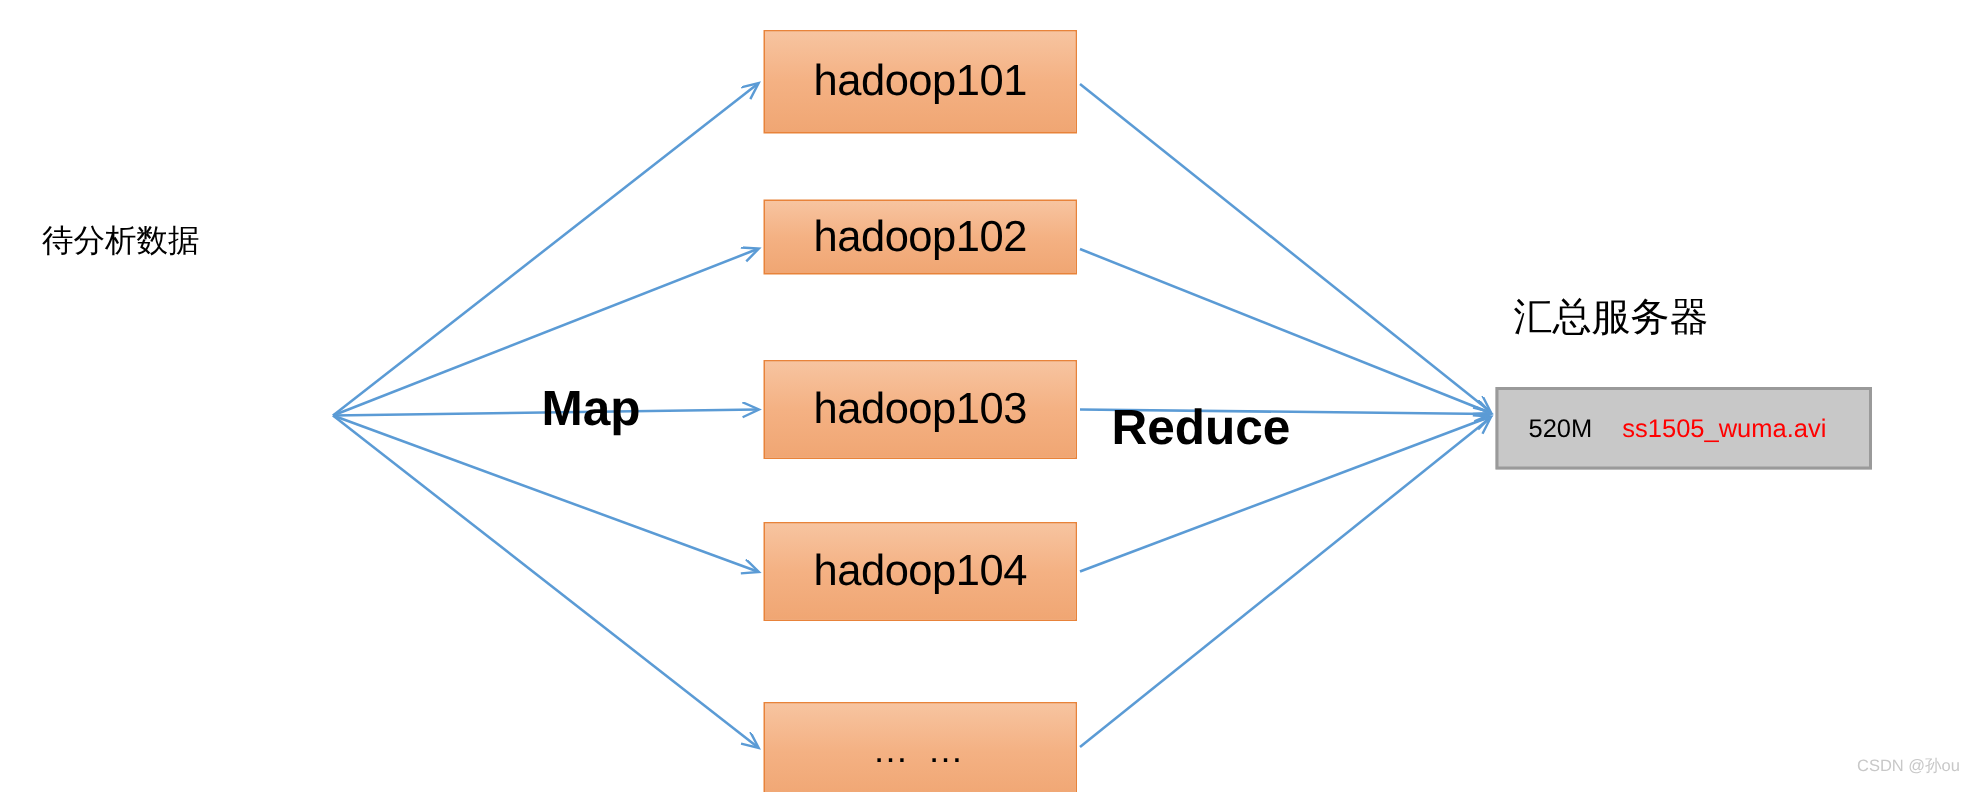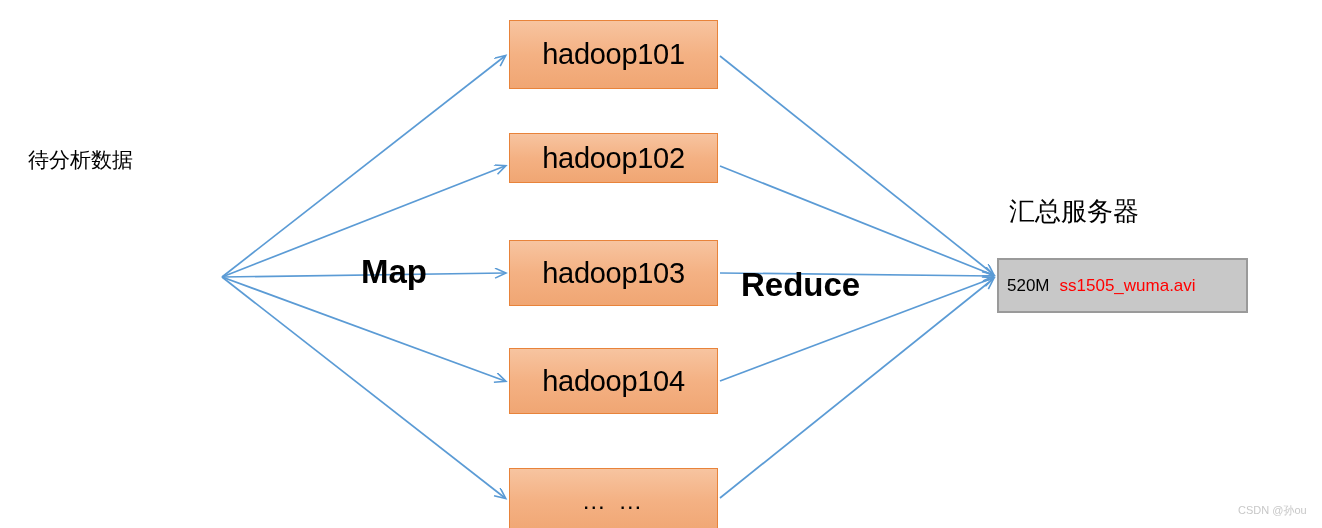--- a/index.html
+++ b/index.html
@@ -170,22 +170,22 @@
     position: absolute;
     left: 997px;
     top: 258px;
     width: 251px;
     height: 55px;
     box-sizing: border-box;
     background: #C8C8C8;
     border: 2px solid #9A9A9A;
     display: flex;
     align-items: center;
-    padding-left: 8px;
-    gap: 10px;
+    padding-left: 20px;
+    gap: 20px;
     white-space: nowrap;
   }
   #agg-size {
     font-size: 17px;
     color: #000000;
   }
   #agg-file {
     font-size: 17px;
     color: #FF0000;
   }

